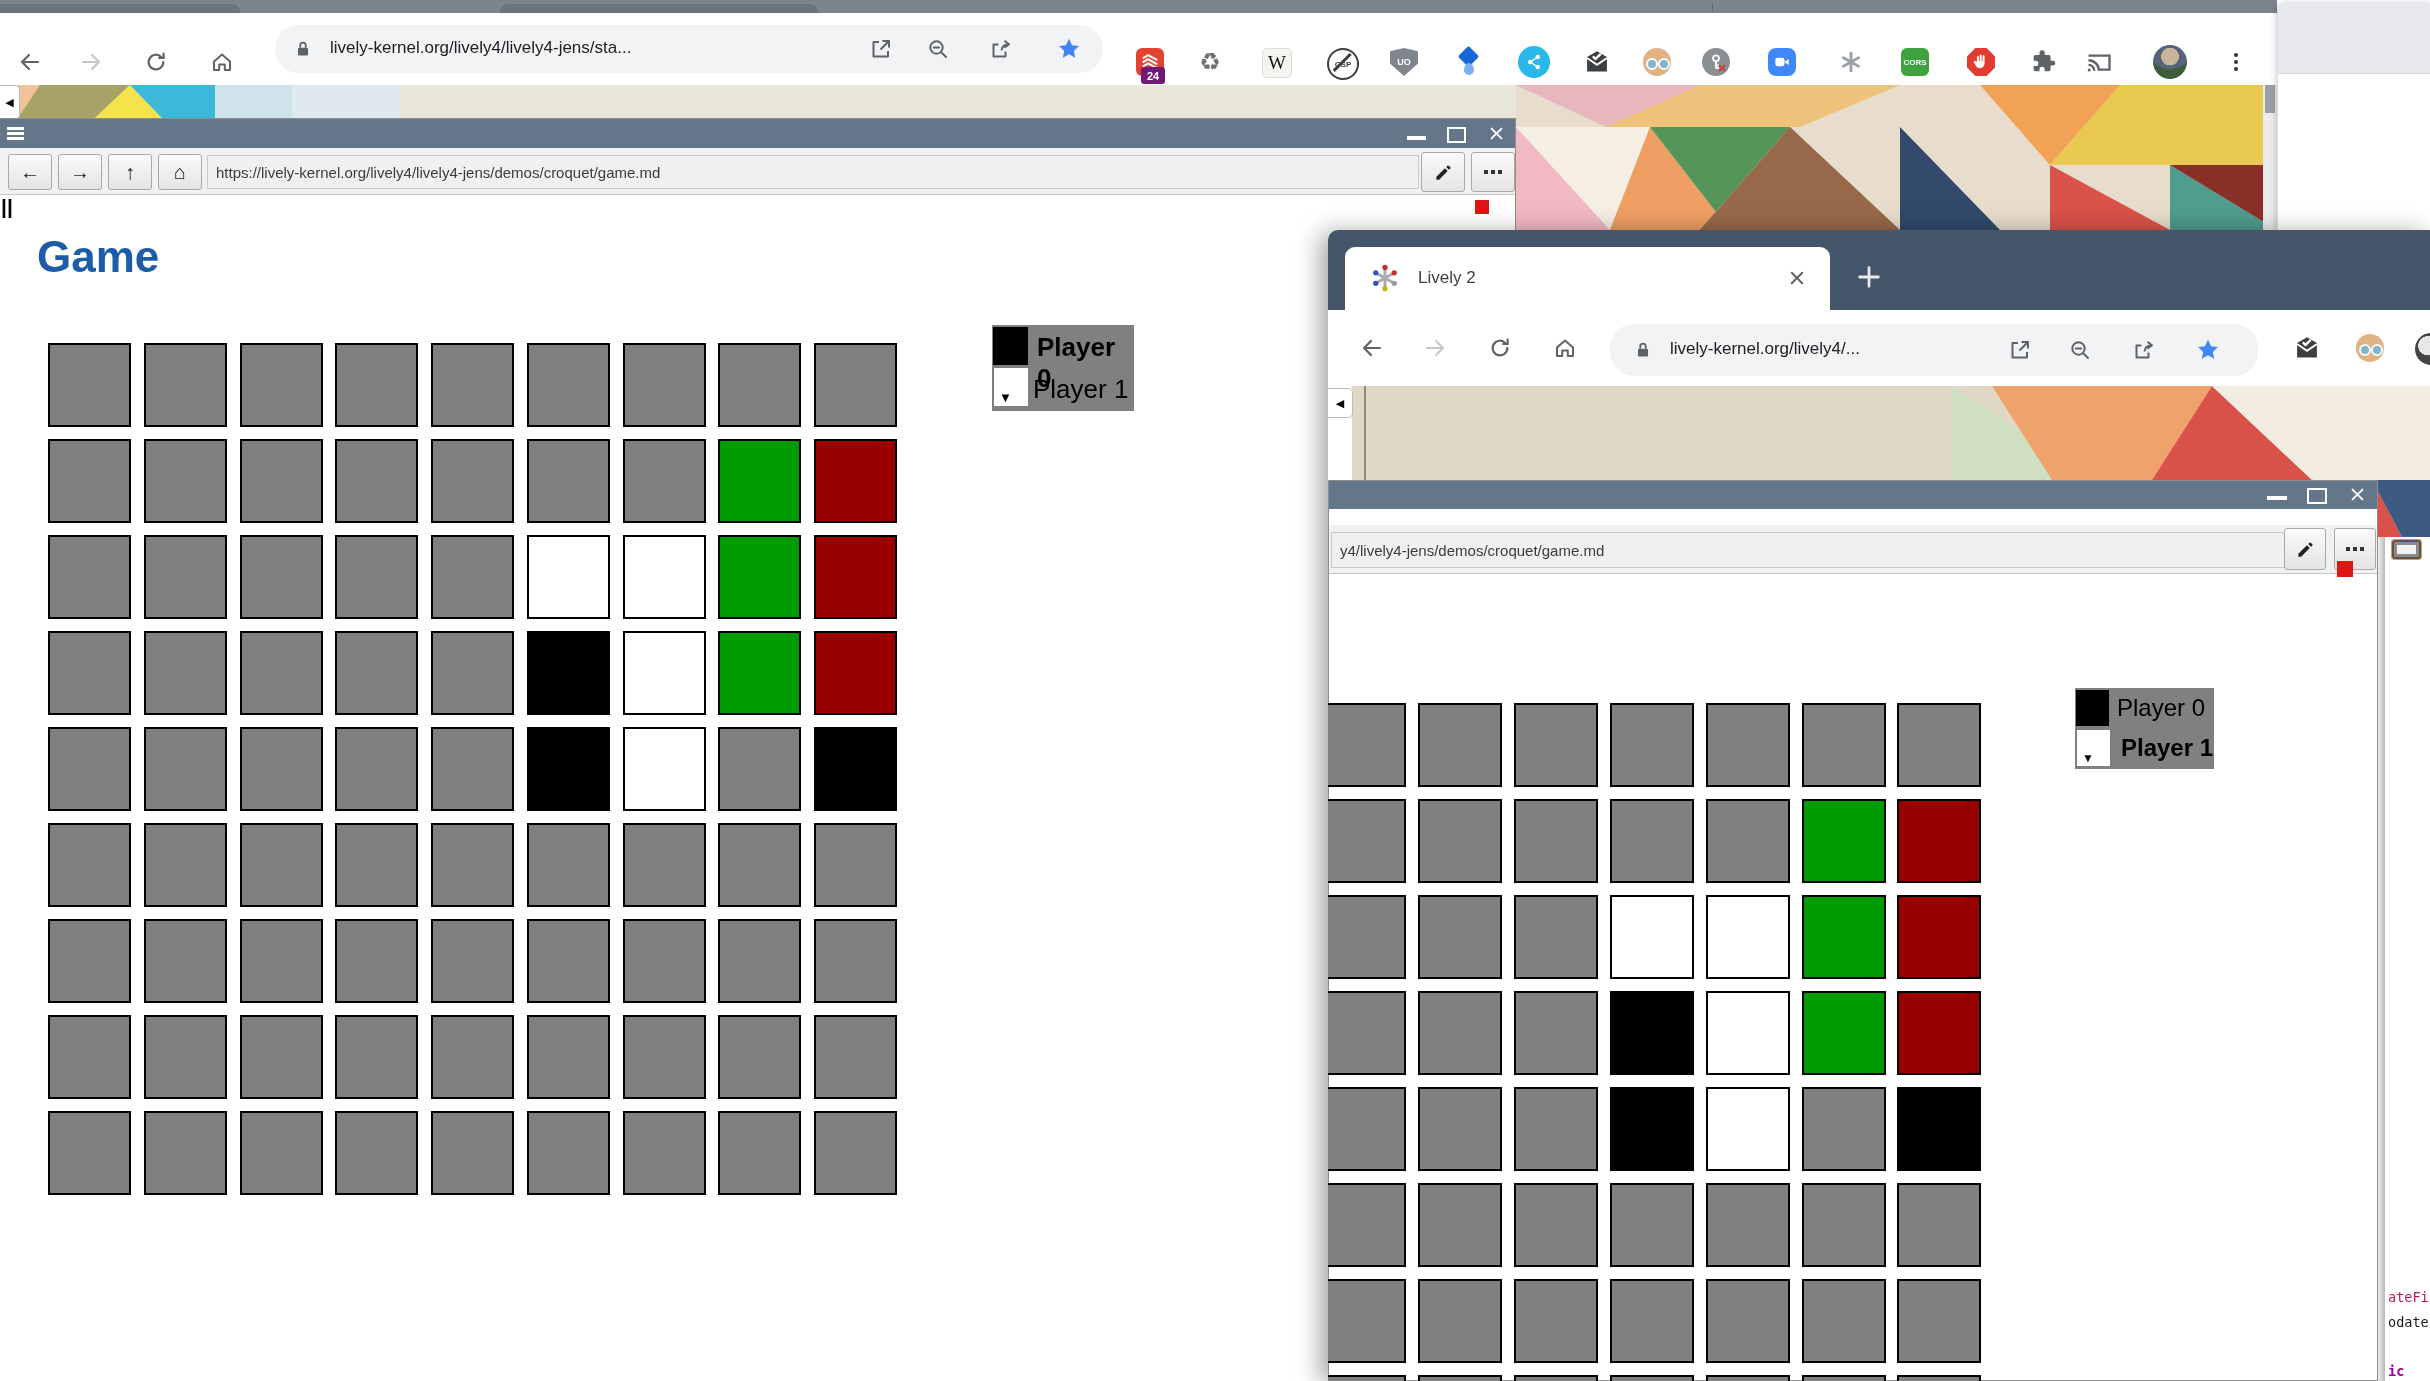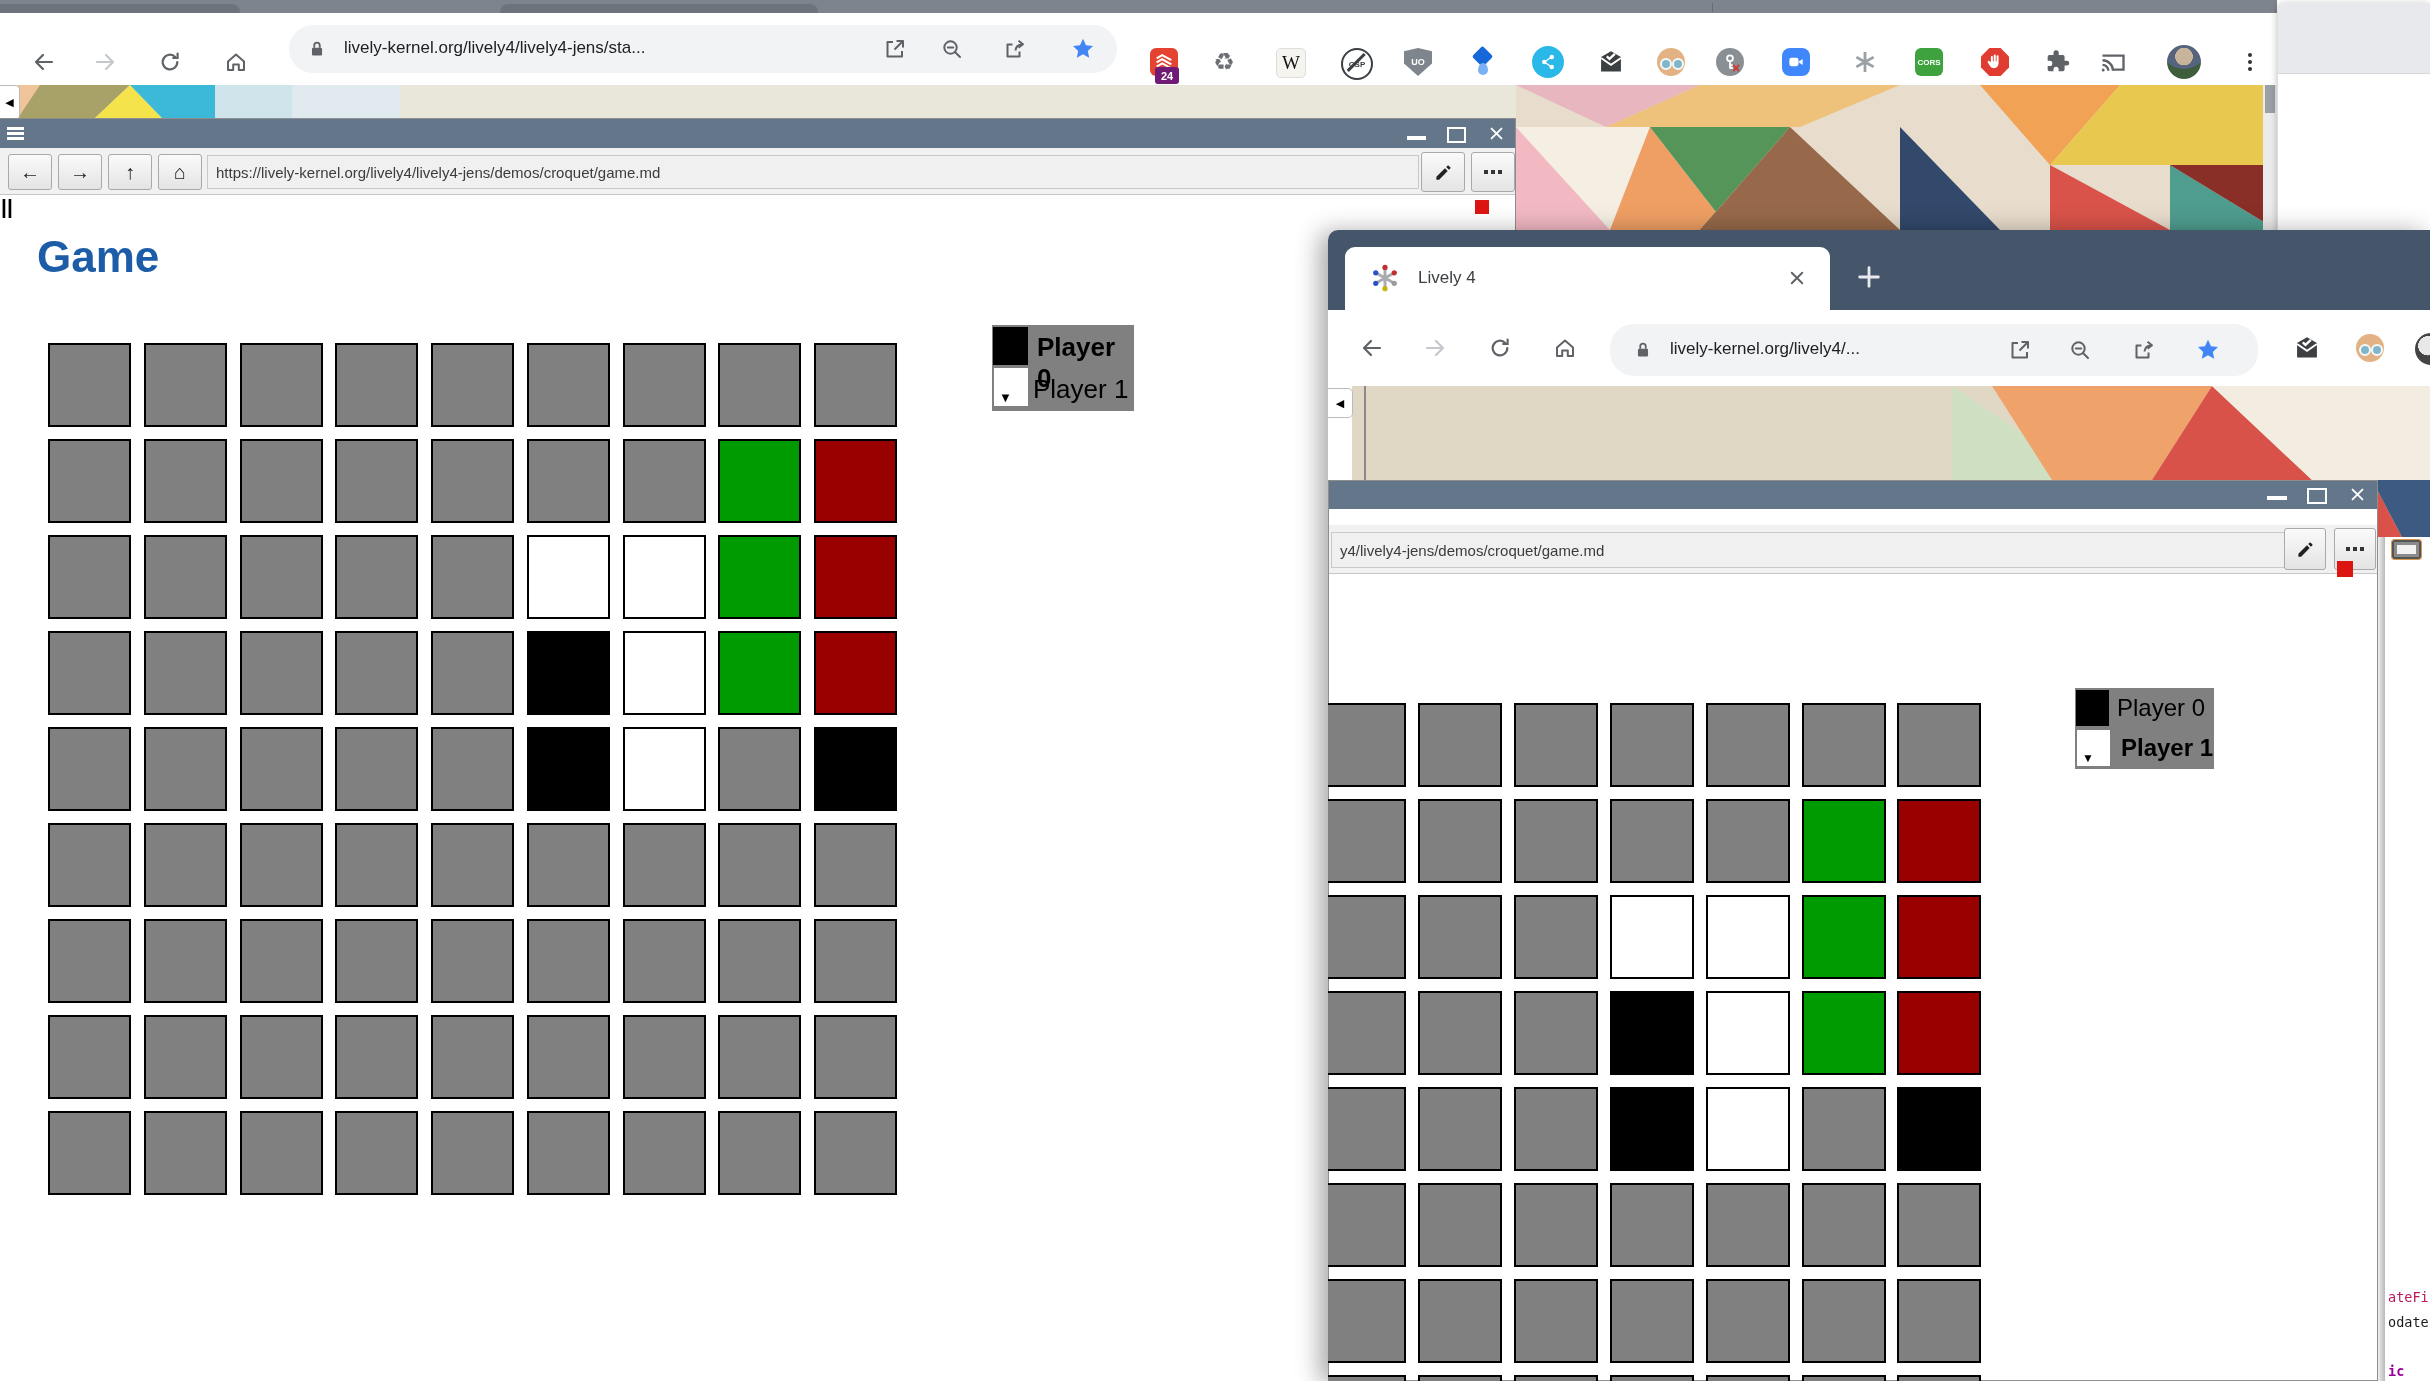--- a/index.html
+++ b/index.html
@@ -120,21 +120,21 @@
 </svg>
 
 <div id="stage">
 
   <div class="abs tabstrip-back" style="left:0;top:0;width:2277px;height:13px;">
     <div class="abs" style="left:0;top:4px;width:240px;height:9px;background:#6d737c;border-radius:0 8px 0 0;"></div>
     <div class="abs" style="left:500px;top:4px;width:318px;height:9px;background:#6d737c;border-radius:8px 8px 0 0;"></div>
     <div class="abs" style="left:1712px;top:3px;width:1px;height:9px;background:#676d76;"></div>
   </div>
 
-  <div class="abs" style="left:16px;top:13px;width:2277px;height:72px;background:#fff;border-right:4px solid #4d7c0f;">
+  <div class="abs" style="left:2px;top:13px;width:2277px;height:72px;background:#fff;border-right:4px solid #4d7c0f;">
     <svg class="ic abs tool-ic" viewBox="0 0 24 24" style="left:16px;top:37px;">
         <use href="#i-back"></use>
       </svg>
     <svg class="ic abs tool-ic dis" viewBox="0 0 24 24" style="left:77px;top:37px;">
         <use href="#i-fwd"></use>
       </svg>
     <svg class="ic abs tool-ic" viewBox="0 0 24 24" style="left:142px;top:37px;">
         <use href="#i-reload"></use>
       </svg>
     <svg class="ic abs tool-ic" viewBox="0 0 24 24" style="left:208px;top:37px;">
@@ -395,21 +395,21 @@
     <div style="position:absolute;left:0;top:0;width:100%;height:70px;background:#e7e9ed;border-radius:9px 0 0 0;border-bottom:1px solid #d5d8db;"></div>
   </div>
 
   <div class="abs" style="left:1328px;top:230px;width:1102px;height:1151px;border-radius:10px 0 0 0;box-shadow:-8px 2px 24px rgba(0,0,0,.35);">
 
     <div class="abs tabstrip-front" style="left:0;top:0;width:1102px;height:80px;border-radius:10px 0 0 0;">
       <div class="abs" style="left:17px;top:17px;width:485px;height:63px;background:#fff;border-radius:10px 10px 0 0;">
         <svg class="abs" viewBox="0 0 24 24" style="left:25px;top:16px;width:30px;height:30px;">
             <use href="#i-lively"></use>
           </svg>
-        <span class="abs" style="left:73px;top:21px;font-size:17px;color:#3c4043;">Lively 4</span>
+        <span class="abs" style="left:73px;top:21px;font-size:17px;color:#3c4043;">Lively 2</span>
         <svg class="abs" viewBox="0 0 24 24" style="left:443px;top:22px;width:18px;height:18px;color:#5f6368;">
             <use href="#i-close"></use>
           </svg>
       </div>
       <svg class="abs" viewBox="0 0 24 24" style="left:527px;top:33px;width:28px;height:28px;color:#e8eaed;">
           <use href="#i-plus"></use>
         </svg>
     </div>
 
     <div class="abs" style="left:0;top:80px;width:1102px;height:76px;background:#fff;">

